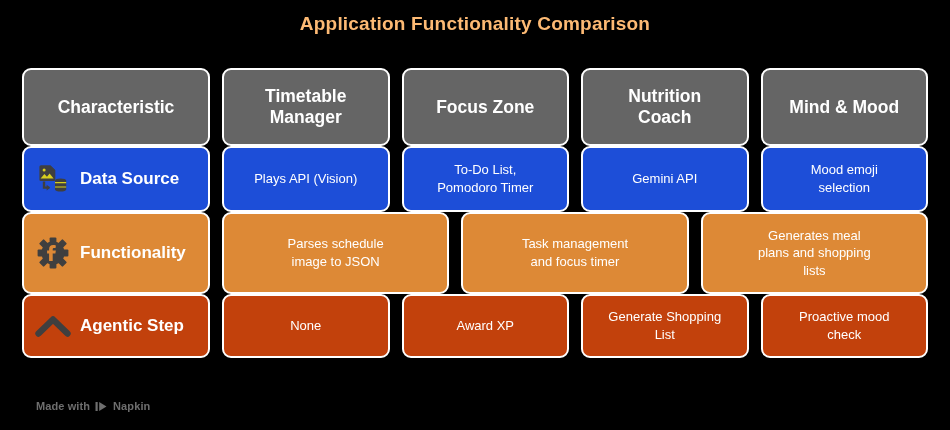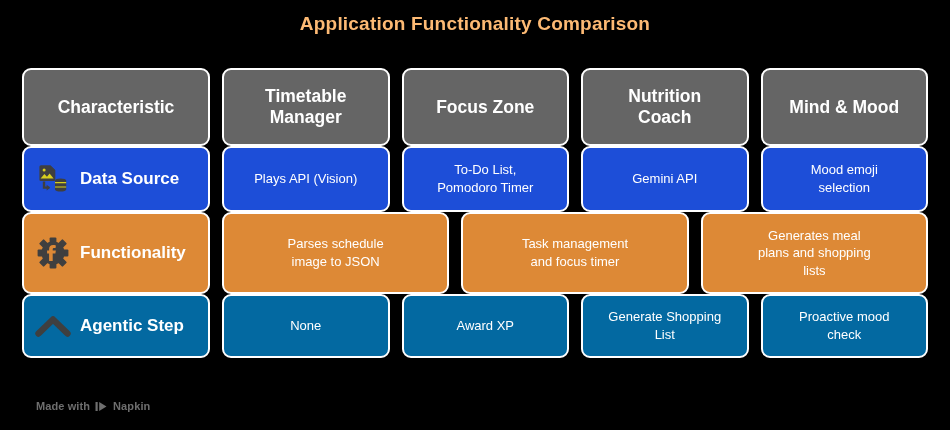--- a/index.html
+++ b/index.html
@@ -60,21 +60,21 @@
   
   .row-header .cell { height: 78px; }
   .row-data-source .cell { height: 66px; }
   .row-functionality .cell { height: 82px; }
   .row-agentic .cell { height: 64px; }
 
   
   .c-header { background: #656565; }
   .c-yellow { background: #1d4ed8; }
   .c-orange { background: #dd8936; }
-  .c-red    { background: #0369a1; }
+  .c-red    { background: #c2410c; }
 
   .header-text {
     font-size: 17.5px;
     font-weight: 700;
     line-height: 1.2;
     white-space: pre-line;
   }
   .label-cell {
     justify-content: flex-start;
     padding-left: 10px;

